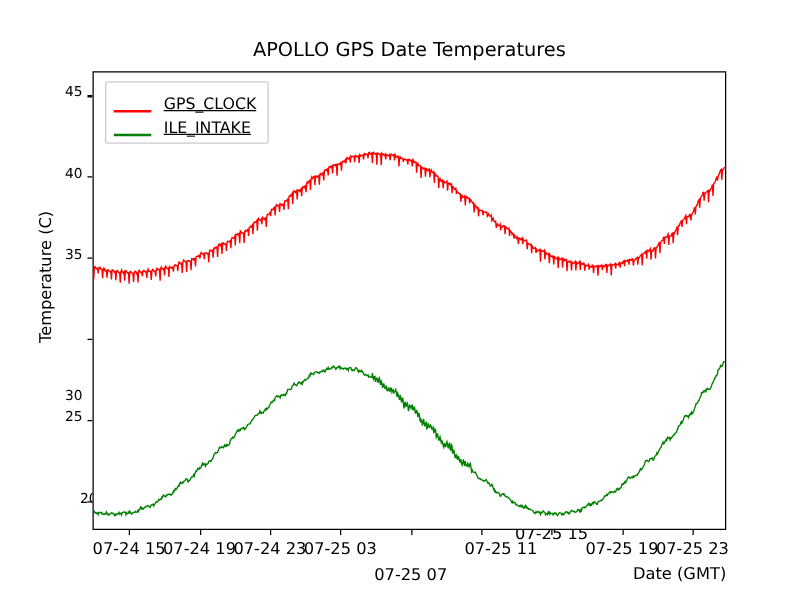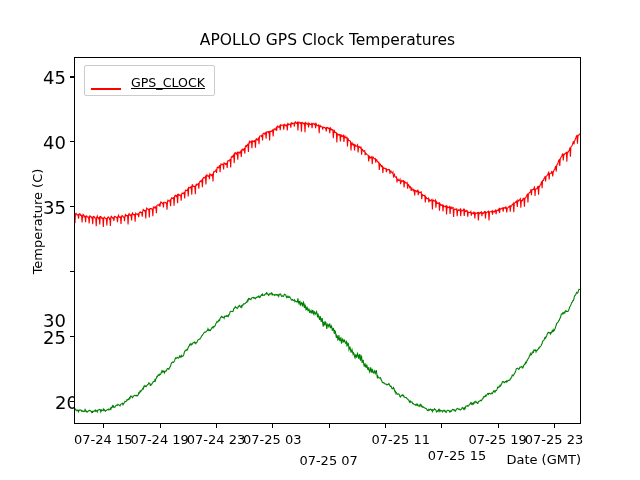--- a/index.html
+++ b/index.html
@@ -56,21 +56,21 @@
   #plot-svg {
     position: absolute;
     left: 0; top: 0;
     width: 100%; height: 100%;
     display: block;
   }
   .ytick-label {
     position: absolute;
     text-align: right;
     width: 60px;
-    font-size: 18px;
+    font-size: 11px;
     color: #000000;
   }
   .ytick-mark {
     position: absolute;
     width: 4px; height: 1.1px;
     background: #000000;
   }
   .xtick-label {
     position: absolute;
     text-align: center;
@@ -108,21 +108,21 @@
     font-size: 12.6px;
     color: #000000;
     white-space: nowrap;
   }
 </style>
 </head>
 <body>
 
 <div id="figure">
 
-  <div id="chart-title">APOLLO GPS Clock Temperatures</div>
+  <div id="chart-title">APOLLO GPS Date Temperatures</div>
 
   <div id="ylabel">Temperature (C)</div>
   <div id="xlabel">Date (GMT)</div>
 
   <div id="ytick-labels">
       <div class="ytick-label" style="left: 18px; top: 391.657px;">20</div>
       <div class="ytick-label" style="left: 6px; top: 326.816px;">25</div>
       <div class="ytick-label" style="left: 6px; top: 261.975px; margin-top: 48px;">30</div>
       <div class="ytick-label" style="left: 6px; top: 197.134px;">35</div>
       <div class="ytick-label" style="left: 6px; top: 132.293px;">40</div>
@@ -136,21 +136,21 @@
       <div class="ytick-mark" style="left: 70px; top: 141.293px;"></div>
       <div class="ytick-mark" style="left: 70px; top: 76.4523px;"></div>
     </div>
   <div id="xtick-labels">
       <div class="xtick-label" style="left: 58.2933px; top: 432px;">07-24 15</div>
       <div class="xtick-label" style="left: 114.627px; top: 432px;">07-24 19</div>
       <div class="xtick-label" style="left: 170.96px; top: 432px;">07-24 23</div>
       <div class="xtick-label" style="left: 227.293px; top: 432px;">07-25 03</div>
       <div class="xtick-label" style="left: 283.627px; top: 453px;">07-25 07</div>
       <div class="xtick-label" style="left: 339.96px; top: 432px; text-align: right;">07-25 11</div>
-      <div class="xtick-label" style="left: 396.293px; top: 448px; text-align: right;">07-25 15</div>
+      <div class="xtick-label" style="left: 396.293px; top: 420px;">07-25 15</div>
       <div class="xtick-label" style="left: 452.627px; top: 432px;">07-25 19</div>
       <div class="xtick-label" style="left: 508.96px; top: 432px;">07-25 23</div>
     </div>
   <div id="xtick-marks">
       <div class="xtick-mark" style="left: 103.293px; top: 424px;"></div>
       <div class="xtick-mark" style="left: 159.627px; top: 424px;"></div>
       <div class="xtick-mark" style="left: 215.96px; top: 424px;"></div>
       <div class="xtick-mark" style="left: 272.293px; top: 424px;"></div>
       <div class="xtick-mark" style="left: 328.627px; top: 424px;"></div>
       <div class="xtick-mark" style="left: 384.96px; top: 424px;"></div>
@@ -164,15 +164,19 @@
       <path id="series-0" fill="none" stroke="#ff0000" stroke-width="1.1" d="M0.00 166.19L0.51 156.32L1.02 156.01L1.52 157.05L2.03 157.87L2.54 157.59L3.05 157.24L3.55 161.66L4.06 157.64L4.57 156.74L5.08 156.71L5.58 158.20L6.09 157.99L6.60 158.24L7.11 165.48L7.61 158.87L8.12 157.24L8.63 157.90L9.14 159.64L9.64 158.95L10.15 159.04L10.66 165.01L11.17 158.92L11.67 158.70L12.18 159.48L12.69 159.85L13.20 160.38L13.70 160.07L14.21 166.45L14.72 158.84L15.23 158.89L15.73 159.23L16.24 160.03L16.75 160.81L17.26 159.60L17.76 167.08L18.27 159.73L18.78 159.27L19.29 159.46L19.79 160.82L20.30 160.91L20.81 160.96L21.32 169.09L21.82 160.27L22.33 158.88L22.84 160.60L23.35 160.43L23.85 161.53L24.36 160.57L24.87 167.48L25.38 159.58L25.88 159.35L26.39 160.19L26.90 161.26L27.41 160.93L27.91 160.94L28.42 169.94L28.93 160.74L29.44 159.98L29.94 160.51L30.45 161.30L30.96 161.58L31.47 161.39L31.97 168.38L32.48 161.65L32.99 160.00L33.50 159.86L34.00 160.44L34.51 161.76L35.02 160.61L35.53 168.83L36.03 159.91L36.54 159.15L37.05 160.20L37.56 160.51L38.06 161.22L38.57 160.69L39.08 163.91L39.59 159.54L40.09 159.30L40.60 159.36L41.11 160.09L41.62 160.57L42.12 160.29L42.63 165.18L43.14 159.63L43.65 158.18L44.15 159.70L44.66 160.13L45.17 159.75L45.68 159.84L46.18 166.94L46.69 159.77L47.20 158.51L47.71 158.55L48.21 159.66L48.72 160.06L49.23 159.88L49.74 164.10L50.24 158.61L50.75 157.53L51.26 158.74L51.77 158.21L52.27 158.45L52.78 158.46L53.29 167.41L53.80 157.40L54.30 156.43L54.81 157.71L55.32 158.29L55.83 158.65L56.33 157.13L56.84 163.29L57.35 156.46L57.86 155.74L58.36 157.36L58.87 157.68L59.38 157.40L59.89 157.23L60.39 164.54L60.90 156.11L61.41 156.68L61.92 156.77L62.42 157.39L62.93 156.66L63.44 156.60L63.95 160.17L64.45 156.02L64.96 154.91L65.47 154.69L65.98 155.35L66.48 155.21L66.99 155.33L67.50 159.58L68.01 154.10L68.51 152.33L69.02 152.78L69.53 153.75L70.04 154.01L70.54 152.88L71.05 161.32L71.56 152.88L72.07 150.88L72.57 151.41L73.08 152.04L73.59 152.17L74.10 152.20L74.60 160.35L75.11 151.47L75.62 151.43L76.13 151.38L76.63 151.73L77.14 151.49L77.65 152.09L78.16 159.10L78.66 149.81L79.17 150.02L79.68 149.79L80.19 150.74L80.69 149.66L81.20 149.73L81.71 155.98L82.22 148.11L82.72 147.86L83.23 147.58L83.74 147.96L84.25 148.12L84.75 146.45L85.26 149.60L85.77 146.26L86.28 144.73L86.78 145.38L87.29 145.68L87.80 146.29L88.31 145.90L88.81 150.16L89.32 145.07L89.83 145.05L90.34 145.01L90.84 145.19L91.35 145.98L91.86 145.70L92.37 152.63L92.87 144.27L93.38 142.87L93.89 143.58L94.40 143.79L94.90 143.37L95.41 142.91L95.92 148.99L96.43 141.93L96.93 140.76L97.44 141.41L97.95 141.20L98.46 140.26L98.96 140.55L99.47 148.46L99.98 138.83L100.49 138.11L100.99 137.97L101.50 139.38L102.01 138.73L102.52 137.95L103.02 146.01L103.53 137.17L104.04 137.01L104.55 138.01L105.05 138.20L105.56 137.57L106.07 137.82L106.58 143.60L107.08 136.78L107.59 135.69L108.10 136.01L108.61 136.30L109.11 136.18L109.62 134.61L110.13 141.28L110.64 133.68L111.14 132.77L111.65 133.24L112.16 133.35L112.67 132.99L113.17 131.95L113.68 139.17L114.19 130.12L114.70 130.27L115.20 130.40L115.71 129.67L116.22 130.66L116.73 129.83L117.23 137.40L117.74 127.42L118.25 127.79L118.76 129.10L119.26 129.32L119.77 129.06L120.28 129.01L120.79 137.08L121.29 127.90L121.80 126.97L122.31 127.78L122.82 127.27L123.32 127.02L123.83 125.79L124.34 131.38L124.85 124.70L125.35 124.48L125.86 123.67L126.37 124.35L126.88 123.70L127.38 122.80L127.89 130.00L128.40 121.47L128.91 120.22L129.41 120.67L129.92 120.56L130.43 120.10L130.94 119.20L131.44 127.18L131.95 118.24L132.46 117.34L132.97 118.46L133.47 118.98L133.98 119.03L134.49 118.17L135.00 121.93L135.50 116.66L136.01 117.60L136.52 117.45L137.03 118.22L137.53 117.27L138.04 116.91L138.55 124.19L139.06 115.23L139.56 113.99L140.07 114.37L140.58 114.05L141.09 113.56L141.59 112.04L142.10 115.49L142.61 110.34L143.12 109.77L143.62 110.45L144.13 110.36L144.64 109.00L145.15 107.85L145.65 114.95L146.16 108.05L146.67 106.40L147.18 107.08L147.68 107.28L148.19 106.77L148.70 106.54L149.21 112.14L149.71 105.48L150.22 105.91L150.73 106.10L151.24 106.99L151.74 106.65L152.25 105.44L152.76 110.62L153.27 103.68L153.77 103.09L154.28 103.47L154.79 103.43L155.30 102.80L155.80 101.39L156.31 110.02L156.82 99.59L157.33 99.45L157.83 98.70L158.34 99.47L158.85 98.38L159.36 97.41L159.86 105.67L160.37 95.82L160.88 95.16L161.39 95.64L161.89 96.57L162.40 95.53L162.91 95.03L163.42 102.21L163.92 94.62L164.43 94.74L164.94 94.59L165.45 95.61L165.95 94.77L166.46 93.76L166.97 99.52L167.48 92.99L167.98 91.77L168.49 92.24L169.00 92.70L169.51 91.40L170.02 91.00L170.52 96.28L171.03 88.96L171.54 88.16L172.05 88.95L172.55 87.67L173.06 87.60L173.57 86.21L174.08 94.47L174.58 85.46L175.09 83.97L175.60 85.18L176.11 84.26L176.61 84.24L177.12 83.11L177.63 90.67L178.14 83.33L178.64 83.22L179.15 83.94L179.66 84.18L180.17 83.09L180.67 82.95L181.18 90.26L181.69 81.61L182.20 81.29L182.70 82.29L183.21 82.50L183.72 81.45L184.23 79.94L184.73 86.77L185.24 79.09L185.75 78.25L186.26 78.37L186.76 78.29L187.27 78.86L187.78 77.05L188.29 82.81L188.79 76.03L189.30 75.57L189.81 75.51L190.32 76.38L190.82 75.64L191.33 75.09L191.84 81.13L192.35 74.48L192.85 74.09L193.36 74.53L193.87 74.34L194.38 75.09L194.88 73.45L195.39 82.95L195.90 73.66L196.41 73.72L196.91 73.74L197.42 73.87L197.93 72.74L198.44 72.38L198.94 78.98L199.45 72.24L199.96 71.37L200.47 71.32L200.97 72.09L201.48 71.35L201.99 70.28L202.50 73.19L203.00 69.11L203.51 68.36L204.02 69.30L204.53 69.69L205.03 69.44L205.54 67.71L206.05 72.53L206.56 67.19L207.06 67.85L207.57 67.45L208.08 67.66L208.59 67.64L209.09 67.34L209.60 72.12L210.11 67.26L210.62 66.68L211.12 67.71L211.63 68.16L212.14 67.86L212.65 67.21L213.15 72.85L213.66 65.96L214.17 66.35L214.68 67.19L215.18 66.91L215.69 66.59L216.20 66.32L216.71 69.98L217.21 65.15L217.72 65.08L218.23 66.16L218.74 65.68L219.24 65.64L219.75 65.65L220.26 68.92L220.77 64.64L221.27 64.24L221.78 65.23L222.29 65.72L222.80 65.02L223.30 64.67L223.81 72.74L224.32 64.85L224.83 64.29L225.33 65.30L225.84 65.39L226.35 65.72L226.86 64.58L227.36 74.24L227.87 64.35L228.38 65.44L228.89 65.26L229.39 65.72L229.90 66.37L230.41 65.74L230.92 74.56L231.42 65.15L231.93 66.05L232.44 65.61L232.95 66.53L233.45 66.73L233.96 65.64L234.47 69.88L234.98 66.11L235.48 65.82L235.99 66.80L236.50 66.69L237.01 66.99L237.51 66.20L238.02 70.51L238.53 66.05L239.04 65.67L239.54 66.13L240.05 66.76L240.56 67.04L241.07 65.65L241.57 70.64L242.08 66.09L242.59 67.20L243.10 67.67L243.60 68.22L244.11 67.97L244.62 66.81L245.13 75.62L245.63 68.43L246.14 67.92L246.65 69.11L247.16 68.76L247.66 69.11L248.17 69.30L248.68 71.95L249.19 69.63L249.69 69.74L250.20 69.69L250.71 70.04L251.22 70.57L251.72 70.26L252.23 73.95L252.74 70.04L253.25 70.28L253.75 69.92L254.26 70.97L254.77 70.65L255.28 70.63L255.78 75.63L256.29 70.12L256.80 70.72L257.31 72.25L257.81 71.89L258.32 72.27L258.83 72.16L259.34 80.58L259.84 73.24L260.35 72.89L260.86 74.90L261.37 74.75L261.87 74.86L262.38 75.05L262.89 84.84L263.40 76.14L263.90 76.51L264.41 77.00L264.92 77.54L265.43 76.87L265.93 77.19L266.44 83.87L266.95 77.29L267.46 77.52L267.96 78.89L268.47 79.06L268.98 78.05L269.49 77.67L269.99 84.39L270.50 79.37L271.01 78.33L271.52 79.96L272.02 80.41L272.53 80.39L273.04 79.15L273.55 88.87L274.05 80.72L274.56 82.15L275.07 83.15L275.58 83.04L276.08 83.38L276.59 83.75L277.10 92.91L277.61 85.48L278.11 85.13L278.62 86.91L279.13 87.49L279.64 86.41L280.14 86.69L280.65 92.99L281.16 86.78L281.67 88.46L282.17 88.62L282.68 88.71L283.19 87.94L283.70 87.29L284.20 95.03L284.71 88.88L285.22 88.81L285.73 89.87L286.23 89.65L286.74 90.52L287.25 89.15L287.76 97.15L288.26 91.72L288.77 92.06L289.28 93.11L289.79 93.93L290.29 93.37L290.80 93.06L291.31 97.67L291.82 95.59L292.32 96.33L292.83 96.72L293.34 97.22L293.85 97.59L294.35 97.68L294.86 103.98L295.37 98.66L295.88 98.90L296.38 100.53L296.89 100.15L297.40 99.99L297.91 99.26L298.41 106.87L298.92 99.71L299.43 99.68L299.94 100.56L300.44 101.25L300.95 101.38L301.46 101.03L301.97 105.30L302.47 102.13L302.98 102.48L303.49 103.52L304.00 104.43L304.50 105.14L305.01 104.79L305.52 112.67L306.03 106.33L306.53 106.70L307.04 107.93L307.55 108.98L308.06 108.31L308.56 108.61L309.07 115.68L309.58 110.19L310.09 110.85L310.59 110.77L311.10 111.23L311.61 110.93L312.12 111.19L312.62 114.84L313.13 111.79L313.64 112.19L314.15 112.55L314.65 112.06L315.16 112.38L315.67 112.33L316.18 116.44L316.68 113.64L317.19 113.46L317.70 114.91L318.21 115.45L318.71 115.75L319.22 114.77L319.73 119.16L320.24 118.11L320.74 117.11L321.25 119.44L321.76 119.62L322.27 120.19L322.77 119.64L323.28 125.04L323.79 122.08L324.30 121.77L324.80 123.21L325.31 123.13L325.82 123.12L326.33 121.95L326.83 126.97L327.34 124.09L327.85 123.30L328.36 124.27L328.86 123.80L329.37 123.12L329.88 123.35L330.39 130.15L330.89 123.78L331.40 124.93L331.91 125.43L332.42 125.78L332.92 125.66L333.43 125.23L333.94 131.39L334.45 127.05L334.95 127.55L335.46 128.44L335.97 130.17L336.48 129.31L336.98 129.98L337.49 133.61L338.00 130.20L338.51 132.05L339.02 132.43L339.52 133.44L340.03 132.17L340.54 132.80L341.05 138.10L341.55 133.33L342.06 133.15L342.57 133.78L343.08 134.52L343.58 133.52L344.09 132.98L344.60 137.82L345.11 134.24L345.61 134.85L346.12 135.41L346.63 135.36L347.14 134.80L347.64 134.70L348.15 142.06L348.66 137.26L349.17 137.71L349.67 138.25L350.18 138.16L350.69 138.67L351.20 138.16L351.70 145.31L352.21 139.58L352.72 140.20L353.23 141.39L353.73 141.32L354.24 141.46L354.75 140.94L355.26 145.18L355.76 142.42L356.27 143.25L356.78 143.66L357.29 142.96L357.79 142.71L358.30 142.25L358.81 152.19L359.32 143.01L359.82 142.95L360.33 143.69L360.84 143.88L361.35 143.68L361.85 142.94L362.36 150.43L362.87 144.49L363.38 145.13L363.88 146.21L364.39 146.32L364.90 145.99L365.41 145.65L365.91 153.48L366.42 146.52L366.93 147.52L367.44 148.04L367.94 147.81L368.45 148.41L368.96 147.27L369.47 154.33L369.97 147.71L370.48 148.97L370.99 149.39L371.50 149.75L372.00 149.35L372.51 148.28L373.02 157.25L373.53 149.01L374.03 149.84L374.54 150.58L375.05 150.14L375.56 149.68L376.06 149.32L376.57 156.81L377.08 150.01L377.59 149.75L378.09 151.26L378.60 150.90L379.11 151.11L379.62 149.85L380.12 159.87L380.63 152.32L381.14 151.90L381.65 151.97L382.15 152.44L382.66 151.95L383.17 151.72L383.68 159.17L384.18 153.19L384.69 152.54L385.20 153.34L385.71 153.10L386.21 152.84L386.72 152.04L387.23 159.15L387.74 152.89L388.24 153.78L388.75 153.82L389.26 153.08L389.77 152.62L390.27 151.96L390.78 158.88L391.29 152.96L391.80 153.72L392.30 154.45L392.81 154.25L393.32 153.19L393.83 153.55L394.33 159.49L394.84 155.05L395.35 154.90L395.86 155.43L396.36 155.48L396.87 155.19L397.38 154.43L397.89 158.64L398.39 155.58L398.90 155.80L399.41 156.58L399.92 156.57L400.42 154.84L400.93 155.17L401.44 161.26L401.95 155.93L402.45 156.27L402.96 155.90L403.47 156.13L403.98 155.51L404.48 155.54L404.99 163.43L405.50 155.41L406.01 155.86L406.51 156.33L407.02 155.27L407.53 155.47L408.04 154.90L408.54 159.04L409.05 155.43L409.56 155.52L410.07 156.18L410.57 155.52L411.08 154.31L411.59 154.32L412.10 161.32L412.60 155.18L413.11 155.59L413.62 155.30L414.13 154.48L414.63 154.30L415.14 154.02L415.65 163.34L416.16 154.70L416.66 154.61L417.17 154.54L417.68 154.49L418.19 154.69L418.69 153.89L419.20 157.54L419.71 154.03L420.22 154.28L420.72 154.66L421.23 154.89L421.74 153.34L422.25 152.86L422.75 156.95L423.26 153.83L423.77 152.91L424.28 153.10L424.78 153.53L425.29 151.84L425.80 151.56L426.31 155.70L426.81 151.37L427.32 151.87L427.83 151.84L428.34 151.68L428.84 150.74L429.35 150.71L429.86 154.63L430.37 150.50L430.87 150.39L431.38 150.93L431.89 151.12L432.40 149.80L432.90 149.97L433.41 155.28L433.92 151.53L434.43 150.66L434.93 150.43L435.44 149.60L435.95 149.49L436.46 148.87L436.96 154.54L437.47 148.88L437.98 149.08L438.49 148.27L438.99 147.22L439.50 147.04L440.01 146.19L440.52 154.95L441.02 146.26L441.53 145.72L442.04 145.14L442.55 145.33L443.05 143.84L443.56 143.70L444.07 149.77L444.58 142.99L445.08 143.50L445.59 143.84L446.10 142.67L446.61 142.65L447.11 141.69L447.62 150.49L448.13 143.47L448.64 143.21L449.14 143.45L449.65 141.84L450.16 140.99L450.67 141.06L451.17 149.50L451.68 141.38L452.19 140.45L452.70 140.28L453.20 138.66L453.71 138.08L454.22 136.31L454.73 145.26L455.23 136.89L455.74 136.01L456.25 135.32L456.76 135.28L457.26 134.13L457.77 132.12L458.28 137.91L458.79 132.52L459.29 132.30L459.80 132.46L460.31 132.35L460.82 130.69L461.32 129.90L461.83 138.75L462.34 132.02L462.85 131.69L463.35 131.54L463.86 131.42L464.37 129.47L464.88 129.16L465.38 137.37L465.89 129.18L466.40 129.41L466.91 127.74L467.41 127.41L467.92 126.02L468.43 123.94L468.94 130.93L469.44 123.46L469.95 122.86L470.46 123.05L470.97 121.03L471.47 120.54L471.98 118.84L472.49 124.20L473.00 118.96L473.50 118.55L474.01 117.97L474.52 117.59L475.03 115.87L475.53 115.04L476.04 122.09L476.55 116.27L477.06 115.82L477.56 115.85L478.07 115.94L478.58 114.05L479.09 114.23L479.59 119.01L480.10 115.22L480.61 113.53L481.12 112.47L481.62 112.01L482.13 110.01L482.64 108.44L483.15 114.20L483.65 108.11L484.16 106.66L484.67 106.68L485.18 104.50L485.68 102.83L486.19 102.27L486.70 108.66L487.21 101.43L487.71 100.00L488.22 99.42L488.73 98.66L489.24 96.75L489.74 96.45L490.25 103.11L490.76 97.03L491.27 97.18L491.77 96.37L492.28 95.82L492.79 95.85L493.30 94.47L493.80 104.27L494.31 94.84L494.82 95.21L495.33 94.04L495.83 93.26L496.34 92.41L496.85 90.09L497.36 99.33L497.86 89.44L498.37 88.88L498.88 88.38L499.39 87.14L499.89 85.26L500.40 83.67L500.91 86.98L501.42 83.72L501.92 82.78L502.43 81.20L502.94 79.93L503.45 78.44L503.95 77.91L504.46 86.16L504.97 78.20L505.48 78.20L505.98 77.32L506.49 76.51L507.00 76.18"></path>
       <path id="series-1" fill="none" stroke="#008000" stroke-width="1.1" d="M0.00 353.97L0.51 353.05L1.02 354.09L1.52 354.02L2.03 354.76L2.54 353.98L3.05 354.44L3.55 355.60L4.06 353.96L4.57 354.24L5.08 354.05L5.58 353.72L6.09 353.99L6.60 355.11L7.11 354.56L7.61 355.10L8.12 355.59L8.63 355.36L9.14 354.85L9.64 355.25L10.15 353.50L10.66 354.54L11.17 355.55L11.67 355.17L12.18 356.13L12.69 355.64L13.20 355.03L13.70 354.89L14.21 354.14L14.72 354.20L15.23 354.76L15.73 354.71L16.24 355.35L16.75 356.34L17.26 355.41L17.76 356.15L18.27 355.28L18.78 355.47L19.29 354.77L19.79 354.89L20.30 353.90L20.81 355.19L21.32 354.56L21.82 354.64L22.33 355.88L22.84 354.05L23.35 353.87L23.85 353.79L24.36 353.35L24.87 353.57L25.38 353.71L25.88 355.67L26.39 353.98L26.90 354.81L27.41 354.56L27.91 354.30L28.42 352.94L28.93 354.30L29.44 353.62L29.94 354.53L30.45 355.17L30.96 354.39L31.47 354.33L31.97 353.83L32.48 353.72L32.99 353.60L33.50 353.02L34.00 353.81L34.51 353.63L35.02 353.33L35.53 352.18L36.03 353.18L36.54 351.41L37.05 351.16L37.56 349.79L38.06 350.83L38.57 349.98L39.08 351.30L39.59 351.10L40.09 351.04L40.60 349.82L41.11 349.76L41.62 349.04L42.12 349.15L42.63 349.22L43.14 348.30L43.65 348.67L44.15 348.94L44.66 349.12L45.17 349.76L45.68 348.42L46.18 348.01L46.69 347.60L47.20 347.67L47.71 347.16L48.21 348.65L48.72 347.57L49.23 346.94L49.74 346.22L50.24 345.14L50.75 345.53L51.26 345.44L51.77 344.61L52.27 343.38L52.78 343.91L53.29 343.71L53.80 342.96L54.30 343.25L54.81 341.46L55.32 341.83L55.83 339.85L56.33 339.91L56.84 340.73L57.35 340.97L57.86 341.50L58.36 339.99L58.87 340.10L59.38 339.46L59.89 339.12L60.39 339.22L60.90 339.64L61.41 339.79L61.92 339.13L62.42 339.77L62.93 339.18L63.44 338.76L63.95 336.60L64.45 337.12L64.96 336.03L65.47 334.80L65.98 335.49L66.48 334.49L66.99 334.26L67.50 333.18L68.01 332.26L68.51 332.71L69.02 330.79L69.53 329.62L70.04 330.49L70.54 330.38L71.05 329.70L71.56 330.33L72.07 329.61L72.57 328.65L73.08 328.38L73.59 327.98L74.10 326.75L74.60 326.84L75.11 327.31L75.62 329.20L76.13 329.26L76.63 327.96L77.14 328.02L77.65 327.14L78.16 326.18L78.66 325.22L79.17 325.43L79.68 325.10L80.19 323.74L80.69 324.73L81.20 322.51L81.71 321.97L82.22 320.30L82.72 320.57L83.23 319.24L83.74 318.41L84.25 319.14L84.75 319.03L85.26 317.79L85.77 318.12L86.28 317.17L86.78 316.02L87.29 314.46L87.80 315.73L88.31 314.85L88.81 315.48L89.32 314.76L89.83 316.53L90.34 315.23L90.84 314.83L91.35 314.90L91.86 314.42L92.37 312.81L92.87 312.36L93.38 312.34L93.89 313.00L94.40 312.62L94.90 311.42L95.41 310.59L95.92 309.99L96.43 307.73L96.93 306.49L97.44 306.41L97.95 305.66L98.46 305.83L98.96 306.06L99.47 305.44L99.98 304.33L100.49 302.58L100.99 301.50L101.50 301.99L102.01 301.98L102.52 300.99L103.02 301.03L103.53 301.76L104.04 301.84L104.55 300.93L105.05 299.68L105.56 300.71L106.07 299.82L106.58 300.51L107.08 299.17L107.59 299.98L108.10 299.89L108.61 299.45L109.11 298.60L109.62 296.40L110.13 294.95L110.64 294.26L111.14 294.23L111.65 293.35L112.16 293.94L112.67 293.65L113.17 292.69L113.68 291.12L114.19 290.01L114.70 289.54L115.20 288.06L115.71 288.50L116.22 287.36L116.73 288.35L117.23 287.52L117.74 287.82L118.25 286.44L118.76 286.37L119.26 286.04L119.77 286.51L120.28 285.51L120.79 286.45L121.29 287.19L121.80 286.07L122.31 285.92L122.82 284.82L123.32 283.81L123.83 283.02L124.34 282.88L124.85 282.66L125.35 282.74L125.86 281.80L126.37 281.13L126.88 280.05L127.38 279.21L127.89 278.96L128.40 277.91L128.91 277.24L129.41 276.33L129.92 275.84L130.43 275.47L130.94 275.66L131.44 275.56L131.95 274.57L132.46 274.36L132.97 274.07L133.47 272.32L133.98 273.86L134.49 273.19L135.00 274.10L135.50 273.84L136.01 274.03L136.52 272.58L137.03 272.31L137.53 271.01L138.04 270.55L138.55 271.36L139.06 269.99L139.56 270.36L140.07 269.76L140.58 269.61L141.09 267.85L141.59 267.06L142.10 265.91L142.61 264.94L143.12 265.48L143.62 265.31L144.13 263.85L144.64 263.45L145.15 263.90L145.65 262.06L146.16 260.89L146.67 260.41L147.18 259.92L147.68 260.82L148.19 260.32L148.70 260.75L149.21 260.68L149.71 261.65L150.22 259.78L150.73 259.33L151.24 259.93L151.74 259.93L152.25 258.99L152.76 259.57L153.27 259.20L153.77 259.89L154.28 258.22L154.79 258.31L155.30 256.84L155.80 254.94L156.31 254.71L156.82 254.70L157.33 254.93L157.83 254.87L158.34 255.01L158.85 254.29L159.36 252.25L159.86 251.92L160.37 251.22L160.88 249.99L161.39 250.81L161.89 250.92L162.40 251.48L162.91 251.82L163.42 251.32L163.92 249.71L164.43 249.79L164.94 248.79L165.45 249.22L165.95 250.20L166.46 250.54L166.97 249.43L167.48 250.56L167.98 248.57L168.49 248.73L169.00 247.70L169.51 246.99L170.02 247.29L170.52 247.17L171.03 246.74L171.54 246.04L172.05 245.69L172.55 245.76L173.06 243.70L173.57 244.19L174.08 242.03L174.58 242.74L175.09 241.86L175.60 242.34L176.11 242.62L176.61 242.97L177.12 241.52L177.63 241.26L178.14 240.78L178.64 240.78L179.15 240.67L179.66 241.45L180.17 241.14L180.67 241.73L181.18 241.98L181.69 240.85L182.20 240.95L182.70 240.35L183.21 240.09L183.72 240.51L184.23 239.33L184.73 239.29L185.24 240.80L185.75 240.84L186.26 239.19L186.76 239.04L187.27 238.03L187.78 238.63L188.29 237.42L188.79 238.68L189.30 238.48L189.81 238.40L190.32 238.52L190.82 237.50L191.33 237.17L191.84 237.49L192.35 236.01L192.85 236.45L193.36 237.28L193.87 237.51L194.38 238.73L194.88 238.17L195.39 237.17L195.90 237.11L196.41 237.34L196.91 236.35L197.42 236.10L197.93 238.19L198.44 237.28L198.94 238.05L199.45 238.03L199.96 237.89L200.47 238.68L200.97 238.33L201.48 237.81L201.99 237.74L202.50 238.05L203.00 238.82L203.51 238.02L204.02 238.23L204.53 239.60L205.03 237.61L205.54 237.48L206.05 237.22L206.56 237.50L207.06 239.17L207.57 239.75L208.08 239.00L208.59 239.39L209.09 239.87L209.60 239.23L210.11 237.64L210.62 237.41L211.12 237.88L211.63 238.31L212.14 240.11L212.65 240.90L213.15 239.78L213.66 240.63L214.17 240.72L214.68 239.67L215.18 240.49L215.69 240.26L216.20 241.34L216.71 241.98L217.21 243.38L217.72 243.55L218.23 242.88L218.74 243.28L219.24 243.72L219.75 243.72L220.26 243.14L220.77 244.93L221.27 244.37L221.78 244.64L222.29 244.96L222.80 245.38L223.30 245.14L223.81 241.76L224.32 245.47L224.83 246.89L225.33 244.67L225.84 244.48L226.35 248.98L226.86 246.82L227.36 245.97L227.87 247.02L228.38 249.75L228.89 246.45L229.39 245.59L229.90 249.52L230.41 251.25L230.92 248.33L231.42 249.70L231.93 253.15L232.44 252.72L232.95 250.09L233.45 252.46L233.96 254.11L234.47 253.60L234.98 251.83L235.48 255.85L235.99 256.10L236.50 254.31L237.01 253.73L237.51 256.25L238.02 256.58L238.53 253.89L239.04 254.02L239.54 257.06L240.05 255.77L240.56 255.23L241.07 257.78L241.57 256.93L242.08 256.32L242.59 255.04L243.10 258.07L243.60 260.89L244.11 258.05L244.62 259.31L245.13 261.77L245.63 263.32L246.14 259.43L246.65 261.60L247.16 265.32L247.66 263.18L248.17 261.55L248.68 266.05L249.19 270.18L249.69 265.77L250.20 265.42L250.71 269.01L251.22 267.36L251.72 265.73L252.23 267.21L252.74 272.34L253.25 269.51L253.75 267.90L254.26 268.78L254.77 270.01L255.28 267.73L255.78 267.44L256.29 271.06L256.80 271.29L257.31 269.30L257.81 270.33L258.32 273.90L258.83 273.74L259.34 271.48L259.84 273.59L260.35 277.30L260.86 274.30L261.37 274.69L261.87 278.02L262.38 281.46L262.89 279.10L263.40 279.99L263.90 283.46L264.41 282.78L264.92 278.51L265.43 282.24L265.93 284.61L266.44 282.04L266.95 281.42L267.46 286.56L267.96 286.00L268.47 282.57L268.98 282.94L269.49 285.44L269.99 285.15L270.50 283.72L271.01 284.80L271.52 286.81L272.02 286.78L272.53 285.51L273.04 289.49L273.55 289.11L274.05 286.76L274.56 287.48L275.07 293.37L275.58 292.24L276.08 290.23L276.59 293.10L277.10 296.21L277.61 294.57L278.11 293.09L278.62 295.49L279.13 297.76L279.64 296.34L280.14 297.25L280.65 300.21L281.16 301.48L281.67 298.65L282.17 298.97L282.68 301.34L283.19 298.47L283.70 297.11L284.20 299.69L284.71 302.29L285.22 299.33L285.73 297.87L286.23 303.22L286.74 303.78L287.25 299.46L287.76 300.37L288.26 306.58L288.77 304.99L289.28 303.53L289.79 306.93L290.29 310.26L290.80 307.80L291.31 307.50L291.82 310.71L292.32 311.01L292.83 308.40L293.34 310.17L293.85 313.02L294.35 313.18L294.86 310.93L295.37 314.37L295.88 315.76L296.38 313.74L296.89 311.13L297.40 314.75L297.91 316.40L298.41 312.60L298.92 315.60L299.43 316.48L299.94 316.67L300.44 314.43L300.95 315.27L301.46 317.11L301.97 315.78L302.47 313.86L302.98 317.71L303.49 321.16L304.00 319.94L304.50 321.31L305.01 321.50L305.52 321.70L306.03 321.92L306.53 321.42L307.04 322.54L307.55 323.91L308.06 324.78L308.56 326.13L309.07 326.43L309.58 326.39L310.09 326.97L310.59 326.84L311.10 327.73L311.61 327.72L312.12 327.71L312.62 328.32L313.13 328.67L313.64 328.25L314.15 328.50L314.65 328.03L315.16 327.35L315.67 328.40L316.18 329.69L316.68 330.35L317.19 329.98L317.70 330.61L318.21 332.44L318.71 332.30L319.22 332.55L319.73 331.36L320.24 332.32L320.74 333.92L321.25 335.59L321.76 335.19L322.27 337.43L322.77 336.73L323.28 337.82L323.79 338.15L324.30 337.86L324.80 337.68L325.31 338.26L325.82 338.88L326.33 340.66L326.83 340.92L327.34 339.79L327.85 339.18L328.36 339.29L328.86 338.75L329.37 339.60L329.88 339.28L330.39 340.78L330.89 340.81L331.40 341.53L331.91 341.38L332.42 341.41L332.92 341.78L333.43 342.64L333.94 342.90L334.45 343.42L334.95 343.97L335.46 345.25L335.97 346.11L336.48 344.89L336.98 346.17L337.49 345.89L338.00 345.81L338.51 346.03L339.02 347.62L339.52 347.53L340.03 347.92L340.54 348.31L341.05 348.61L341.55 348.37L342.06 349.24L342.57 349.03L343.08 348.14L343.58 349.14L344.09 348.41L344.60 349.74L345.11 349.85L345.61 350.43L346.12 349.03L346.63 348.34L347.14 349.82L347.64 349.14L348.15 350.60L348.66 350.25L349.17 351.32L349.67 350.89L350.18 351.14L350.69 351.69L351.20 351.91L351.70 352.10L352.21 352.28L352.72 352.51L353.23 353.48L353.73 354.33L354.24 354.02L354.75 354.51L355.26 353.30L355.76 354.02L356.27 353.69L356.78 352.93L357.29 353.46L357.79 354.12L358.30 353.68L358.81 355.40L359.32 353.83L359.82 354.27L360.33 353.85L360.84 352.65L361.35 353.27L361.85 353.53L362.36 353.95L362.87 355.80L363.38 355.12L363.88 354.80L364.39 355.46L364.90 353.64L365.41 354.58L365.91 353.62L366.42 355.37L366.93 354.31L367.44 354.72L367.94 354.82L368.45 354.61L368.96 355.86L369.47 355.06L369.97 354.56L370.48 354.03L370.99 354.99L371.50 354.71L372.00 355.81L372.51 356.32L373.02 355.55L373.53 354.55L374.03 354.15L374.54 354.24L375.05 354.37L375.56 354.85L376.06 355.77L376.57 354.87L377.08 355.72L377.59 355.46L378.09 354.48L378.60 354.10L379.11 353.36L379.62 353.52L380.12 353.42L380.63 354.40L381.14 354.01L381.65 355.16L382.15 354.77L382.66 353.48L383.17 353.11L383.68 352.19L384.18 352.31L384.69 352.97L385.20 353.30L385.71 352.82L386.21 353.22L386.72 353.90L387.23 353.63L387.74 353.19L388.24 352.81L388.75 351.39L389.26 351.60L389.77 352.23L390.27 353.18L390.78 351.87L391.29 353.15L391.80 352.22L392.30 350.19L392.81 349.99L393.32 349.85L393.83 349.46L394.33 350.25L394.84 349.96L395.35 349.49L395.86 348.51L396.36 348.15L396.87 347.45L397.38 346.64L397.89 347.88L398.39 347.08L398.90 348.22L399.41 347.30L399.92 347.95L400.42 346.46L400.93 345.79L401.44 346.78L401.95 345.96L402.45 345.24L402.96 346.10L403.47 346.29L403.98 347.35L404.48 347.35L404.99 345.38L405.50 345.08L406.01 344.98L406.51 344.80L407.02 344.17L407.53 344.11L408.04 344.52L408.54 343.52L409.05 342.69L409.56 342.61L410.07 340.76L410.57 340.51L411.08 340.77L411.59 340.33L412.10 339.30L412.60 340.06L413.11 339.05L413.62 338.58L414.13 337.74L414.63 337.22L415.14 338.12L415.65 337.24L416.16 337.12L416.66 337.29L417.17 337.87L417.68 337.85L418.19 336.92L418.69 336.82L419.20 337.37L419.71 335.92L420.22 334.74L420.72 334.54L421.23 335.78L421.74 335.89L422.25 334.43L422.75 334.46L423.26 334.26L423.77 332.97L424.28 331.04L424.78 331.49L425.29 331.35L425.80 330.17L426.31 330.47L426.81 328.94L427.32 329.72L427.83 328.66L428.34 327.46L428.84 326.34L429.35 325.25L429.86 325.26L430.37 325.95L430.87 326.56L431.38 326.09L431.89 325.28L432.40 325.25L432.90 325.90L433.41 324.72L433.92 325.40L434.43 324.99L434.93 324.17L435.44 324.20L435.95 323.87L436.46 323.92L436.96 322.70L437.47 322.50L437.98 321.19L438.49 320.61L438.99 318.73L439.50 318.76L440.01 319.45L440.52 318.54L441.02 317.57L441.53 316.74L442.04 315.80L442.55 314.42L443.05 312.52L443.56 312.12L444.07 311.95L444.58 312.02L445.08 312.81L445.59 313.01L446.10 312.43L446.61 310.93L447.11 310.66L447.62 310.77L448.13 310.34L448.64 309.98L449.14 311.70L449.65 311.72L450.16 310.26L450.67 308.73L451.17 308.25L451.68 307.99L452.19 306.00L452.70 306.85L453.20 306.05L453.71 304.50L454.22 303.79L454.73 302.63L455.23 301.88L455.74 301.40L456.25 299.17L456.76 298.86L457.26 297.33L457.77 298.62L458.28 298.33L458.79 296.54L459.29 296.61L459.80 295.14L460.31 295.79L460.82 293.45L461.32 293.83L461.83 293.97L462.34 293.56L462.85 295.52L463.35 293.98L463.86 294.20L464.37 293.25L464.88 292.98L465.38 291.93L465.89 291.30L466.40 291.42L466.91 290.04L467.41 289.92L467.92 289.34L468.43 287.89L468.94 287.15L469.44 284.77L469.95 284.41L470.46 284.12L470.97 283.39L471.47 281.54L471.98 280.84L472.49 281.80L473.00 280.43L473.50 279.59L474.01 277.62L474.52 276.74L475.03 275.91L475.53 276.30L476.04 275.94L476.55 276.55L477.06 276.30L477.56 277.50L478.07 275.97L478.58 276.03L479.09 274.32L479.59 274.89L480.10 273.25L480.61 274.55L481.12 274.12L481.62 272.80L482.13 271.87L482.64 269.65L483.15 268.66L483.65 266.58L484.16 266.49L484.67 265.86L485.18 265.23L485.68 264.02L486.19 263.59L486.70 261.92L487.21 261.40L487.71 259.98L488.22 257.41L488.73 257.63L489.24 257.48L489.74 256.32L490.25 256.96L490.76 255.73L491.27 255.55L491.77 256.45L492.28 254.37L492.79 254.08L493.30 254.78L493.80 254.77L494.31 254.62L494.82 254.97L495.33 254.21L495.83 253.07L496.34 251.30L496.85 249.96L497.36 249.40L497.86 248.15L498.37 246.71L498.88 245.51L499.39 245.43L499.89 243.82L500.40 243.77L500.91 242.30L501.42 239.32L501.92 239.06L502.43 238.17L502.94 237.60L503.45 235.60L503.95 235.94L504.46 236.45L504.97 235.78L505.48 233.63L505.98 232.63L506.49 232.76L507.00 232.63"></path>
     </svg>
   </div>
 
   <div id="legend">
       <div class="legend-row">
         <div class="legend-swatch" style="background: rgb(255, 0, 0);"></div>
         <div class="legend-text">GPS_CLOCK</div>
       </div>
+      <div class="legend-row">
+        <div class="legend-swatch" style="background: rgb(0, 128, 0);"></div>
+        <div class="legend-text">ILE_INTAKE</div>
+      </div>
     </div>
 
 </div>
 
 </body></html>

